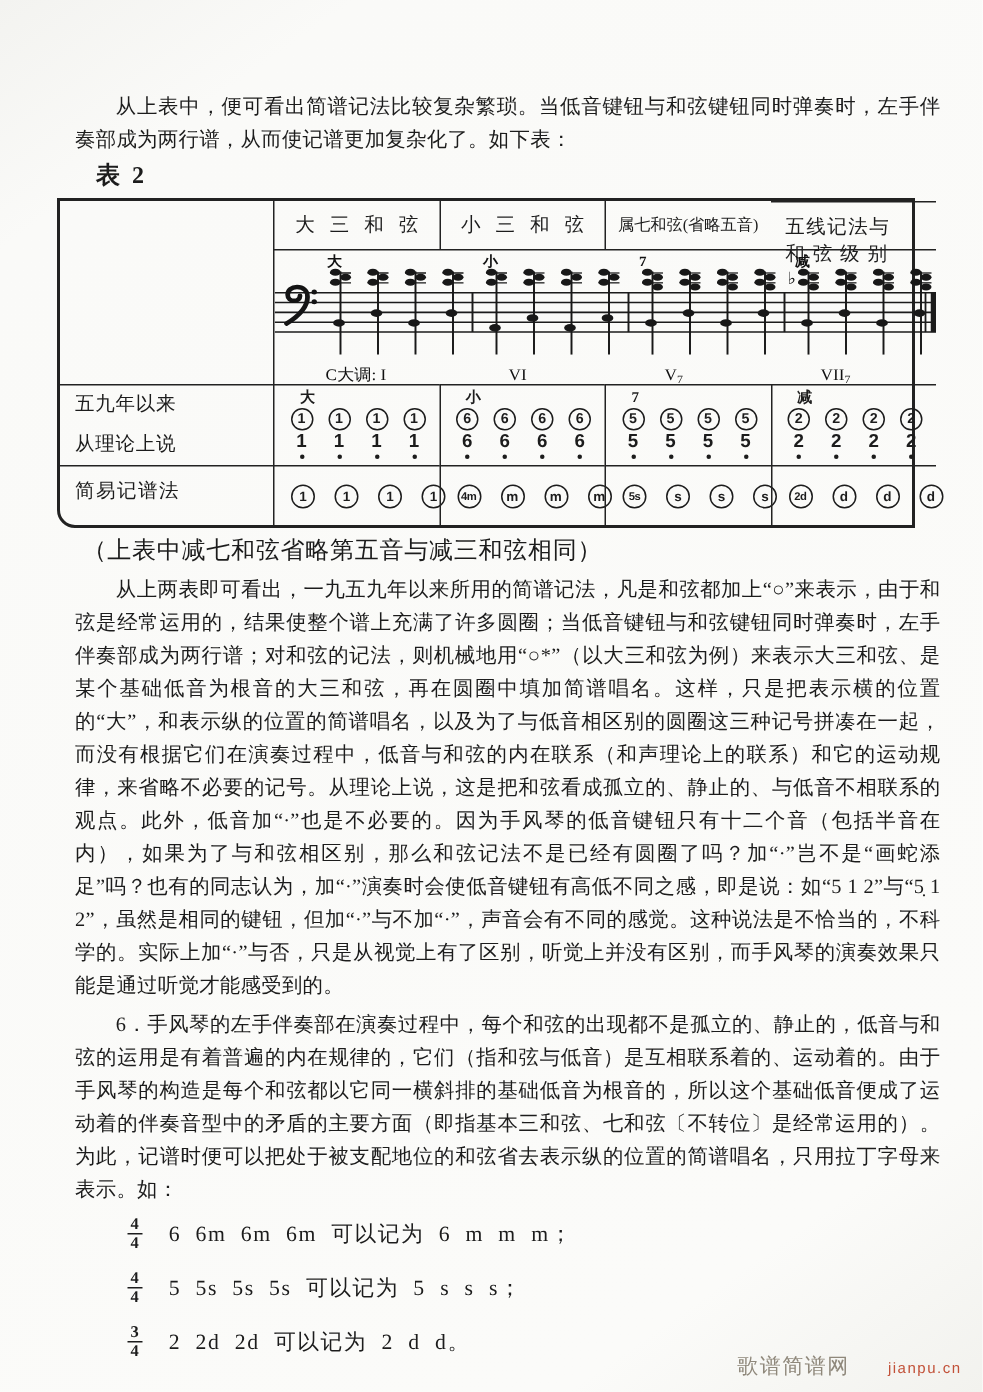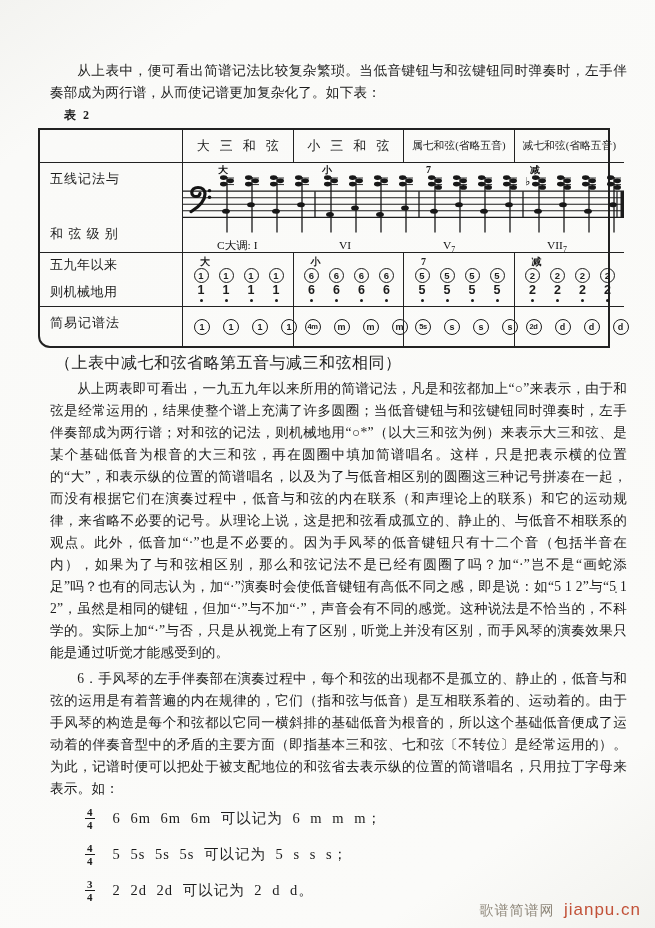--- a/index.html
+++ b/index.html
@@ -12,21 +12,21 @@
   }
   .page { position:absolute; inset:0; padding-top:60px; }
 
   .body-text, .para {
     margin:0 28px 0 50px;
     font-size:13.6px; line-height:22px;
     text-align:justify; text-indent:2em; letter-spacing:0.2px;
   }
   .para { margin-top:4px; }
 
-  .caption { margin:3px 0 4px 64px; font-size:12px; font-weight:bold; letter-spacing:2px; }
+  .caption { margin:3px 0 4px 64px; font-size:16px; font-weight:bold; letter-spacing:2px; }
 
   .chord-table {
     margin-left:38px; width:572px;
     display:grid;
     grid-template-columns:142px repeat(4,110.5px);
     grid-template-rows:32px 90px 54px 40px;
     border:2px solid #222; border-left-width:2.5px;
     border-bottom-left-radius:12px;
     background:transparent;
   }
@@ -66,39 +66,38 @@
   .example { display:flex; align-items:center; gap:18px; height:24px; margin-bottom:12px; }
   .timesig { display:flex; flex-direction:column; align-items:center; font-size:11px; font-weight:bold; line-height:10px; }
   .ts-top { border-bottom:1px solid #1c1c1c; padding:0 2px 1px; }
   .ts-bot { padding-top:1px; }
   .ex-text { font-size:14.5px; letter-spacing:1px; word-spacing:5px; }
 
   .page-number { margin:4px 0 0 62px; font-size:14px; font-style:italic; letter-spacing:2px; }
 
   .watermark { position:absolute; right:14px; bottom:8px; font-size:14px; letter-spacing:1px; }
   .wm-name { color:#8f887b; }
-  .wm-url { color:#c25138; font-family:"Liberation Sans","DejaVu Sans",sans-serif; font-size:17px; margin-left:5px; }
+  .wm-url { color:#c25138; font-family:"Liberation Sans","DejaVu Sans",sans-serif; font-size:10px; margin-left:21px; }
 
   svg text { font-family:"Liberation Serif","DejaVu Serif",serif; }
 </style>
 </head>
 <body>
 
 <div class="page">
 
   <p class="body-text">从上表中，便可看出简谱记法比较复杂繁琐。当低音键钮与和弦键钮同时弹奏时，左手伴奏部成为两行谱，从而使记谱更加复杂化了。如下表：</p>
 
   <div class="caption">表 2</div>
 
   <div class="chord-table">
     <div></div>
     <div class="hcell wide">大三和弦</div>
     <div class="hcell wide">小三和弦</div>
     <div class="hcell small">属七和弦(省略五音)</div>
-    <div class="hcell small">减七和弦(省略五音)</div>
 
     <div class="rowlabel staff-lab">
       <span>五线记法与</span>
       <span>和 弦 级 别</span>
     </div>
     <div class="staffcell">
       <svg id="staff-svg" viewBox="0 0 442 96" width="442" height="90" preserveAspectRatio="none">
           <line x1="0" y1="30" x2="442" y2="30" stroke="#1b1b1b" stroke-width="1.1"></line>
           <line x1="0" y1="37" x2="442" y2="37" stroke="#1b1b1b" stroke-width="1.1"></line>
           <line x1="0" y1="44" x2="442" y2="44" stroke="#1b1b1b" stroke-width="1.1"></line>
@@ -241,21 +240,21 @@
           <ellipse cx="427.6" cy="22.5" rx="3.6" ry="2.5" fill="#181818"></ellipse>
           <ellipse cx="434.4" cy="26" rx="3.6" ry="2.5" fill="#181818"></ellipse>
           <ellipse cx="430" cy="44.5" rx="3.9" ry="2.7" fill="#181818"></ellipse>
           <line x1="434" y1="30" x2="434" y2="58" stroke="#1b1b1b" stroke-width="1.2"></line>
           <rect x="437.5" y="30" width="3.5" height="28" fill="#1b1b1b"></rect>
         </svg>
     </div>
 
     <div class="rowlabel jp-lab">
       <span>五九年以来</span>
-      <span>则机械地用</span>
+      <span>从理论上说</span>
     </div>
     <div class="jpcell">
       <div class="jp-quality">大</div>
       <div class="jp-units">
           <div class="jp-unit">
             <span class="circ">1</span>
             <span class="jp-plain">1</span>
             <span class="jp-dot"></span>
           </div>
           <div class="jp-unit">

